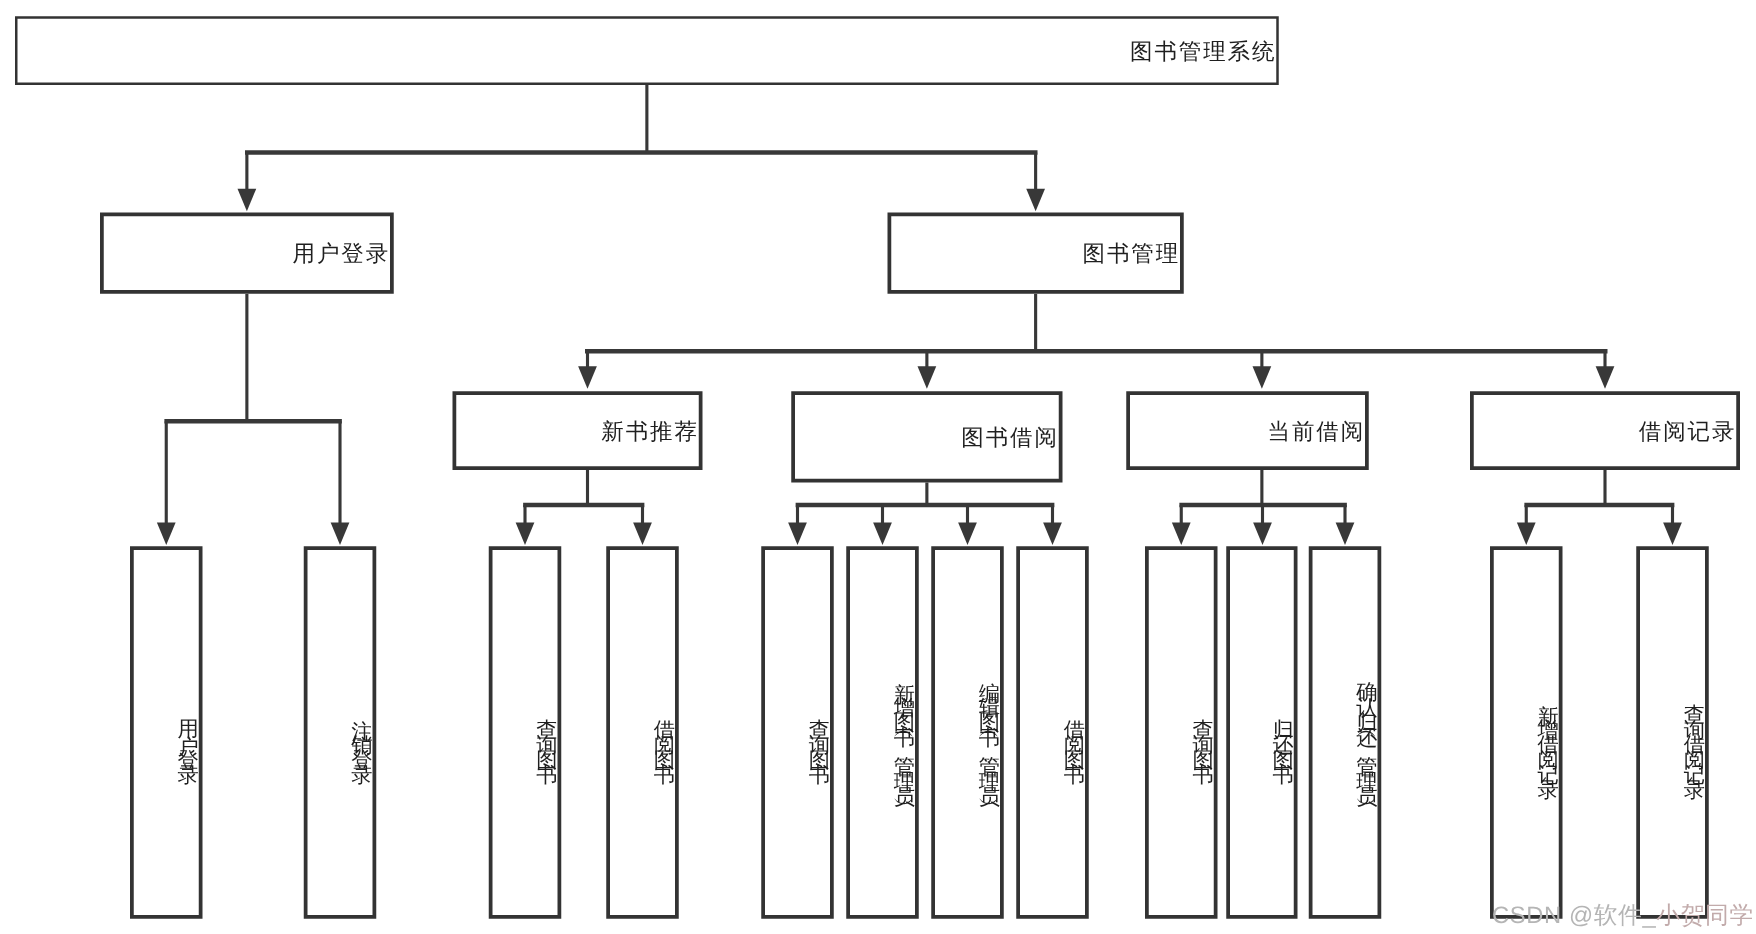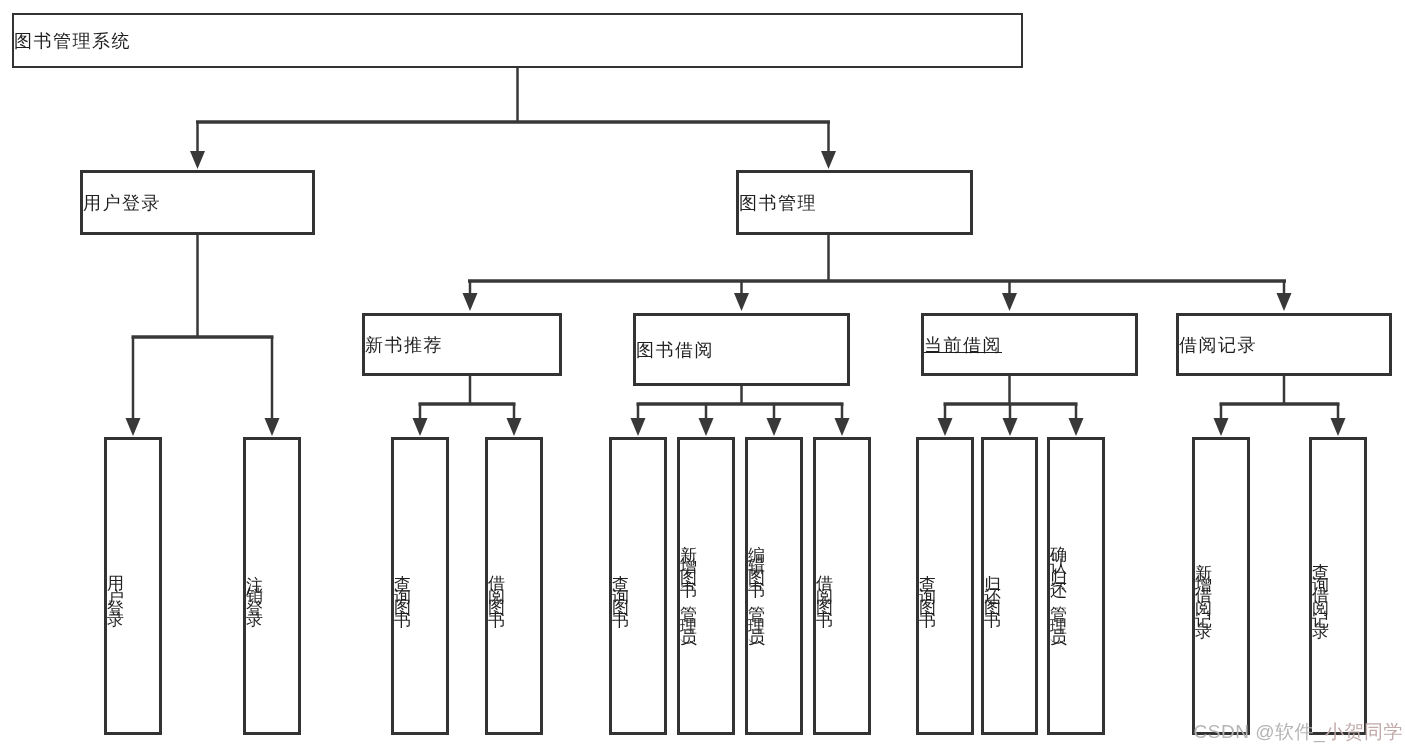--- a/index.html
+++ b/index.html
@@ -14,44 +14,44 @@
     position:relative;
     width:1405px;height:747px;
     background:#ffffff;
     font-family:"Liberation Sans","DejaVu Sans",sans-serif;
     overflow:hidden;
   }
   .connectors{position:absolute;left:0;top:0;width:1405px;height:747px;}
   .node{
     position:absolute;box-sizing:border-box;
     background:#ffffff;border:3px solid var(--box-border);
-    display:flex;align-items:center;justify-content:flex-start;
+    display:flex;align-items:center;justify-content:flex-end;
     color:var(--text);
   }
   .hnode span{
     font-size:18px;letter-spacing:1.5px;white-space:nowrap;
     color:var(--text);
   }
   .root{border-width:2.5px;}
   .vnode span{
     writing-mode:vertical-lr;
     text-orientation:mixed;
     font-size:17px;
     letter-spacing:12px;
     line-height:1;
     color:var(--text);
     white-space:nowrap;
   }
   
   .b-root{left:12px;top:13px;width:1011px;height:55px;}
   .b-login{left:80px;top:170px;width:235px;height:65px;}
-  .b-mgmt{left:710px;top:170px;width:237px;height:65px;margin-left:26px;}
+  .b-mgmt{left:710px;top:170px;width:237px;height:65px;}
   .b-newbook{left:362px;top:313px;width:200px;height:63px;}
   .b-borrow{left:633px;top:313px;width:217px;height:73px;}
-  .b-current{left:921px;top:313px;width:217px;height:63px;text-decoration:underline;}
+  .b-current{left:901px;top:313px;width:194px;height:63px;}
   .b-records{left:1176px;top:313px;width:216px;height:63px;}
   .leaf{top:437px;width:58px;height:298px;}
   .l-userlogin{left:104px;}
   .l-logout{left:243px;}
   .l-nb-query{left:391px;}
   .l-nb-borrow{left:485px;}
   .l-bw-query{left:609px;}
   .l-bw-add{left:677px;}
   .l-bw-edit{left:745px;}
   .l-bw-borrow{left:813px;}

